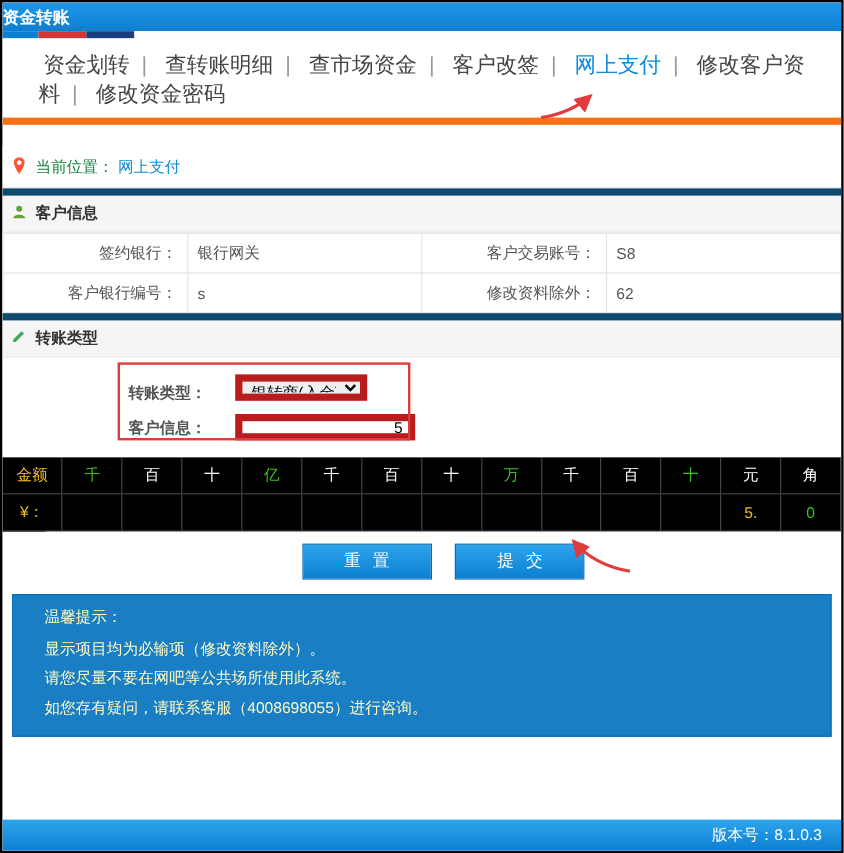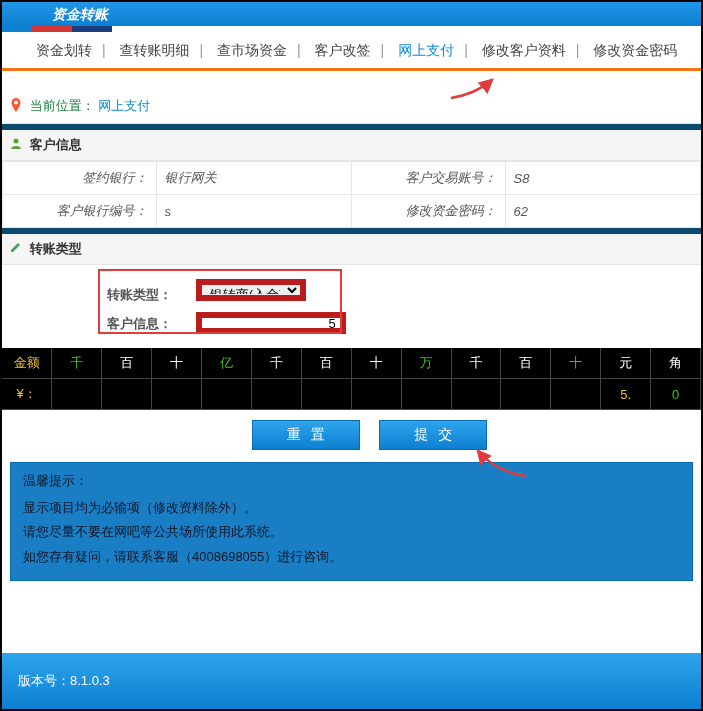--- a/index.html
+++ b/index.html
@@ -1,43 +1,43 @@
 <!DOCTYPE html>
 <html><head>
   <meta charset="utf-8">
   <style>
     * { margin: 0; padding: 0; box-sizing: border-box; }
     body { font-family: "Microsoft YaHei", SimSun, Arial, sans-serif; font-size: 13px; background: #fff; width: 703px; height: 711px; overflow: hidden; border: 2px solid #000; position: relative; }
     
-    .titlebar { background: linear-gradient(to bottom, #2196e6, #0d7fd1); color: #fff; height: 24px; line-height: 24px; padding-left: 50px; font-size: 14px; font-weight: bold; font-style: italic; }
+    .titlebar { background: linear-gradient(to bottom, #2196e6, #0d7fd1); color: #fff; height: 24px; line-height: 24px; font-size: 14px; font-weight: bold; }
     
     .color-strip { height: 6px; display: flex; }
     .color-strip .blue { background: #0d7fd1; flex: 0 0 30px; }
     .color-strip .red { background: #d43535; flex: 0 0 40px; }
     .color-strip .dblue { background: #1a3d7c; flex: 0 0 40px; }
     .color-strip .rest { background: #fefefe; flex: 1; }
     
-    .nav-tabs { padding: 10px 0 8px 30px; background: #fff; font-size: 14px; border-bottom: 3px solid #f97316; position: relative; }
+    .nav-tabs { padding: 10px 0 8px 30px; background: #fff; font-size: 18px; border-bottom: 6px solid #f97316; position: relative; }
     .nav-tabs span { color: #444; cursor: pointer; padding: 0 4px; }
     .nav-tabs span.active { color: #0d8bd9; }
     .nav-tabs .sep { color: #999; padding: 0 6px; }
     
     .arrow-nav { position: absolute; top: 74px; left: 444px; pointer-events: none; }
     .arrow-nav svg { width: 60px; height: 25px; }
     
     .location-bar { background: #fff; padding: 8px 8px; border-bottom: 1px solid #e5e5e5; margin-top: 18px; }
     .pin-icon { color: #ff5533; display: inline-block; margin-right: 4px; vertical-align: middle; }
     .location-label { color: #15803d; }
     .location-current { color: #0d8bd9; }
     
     .section-header { background: #f5f5f5; padding: 6px 8px; border-top: 6px solid #0c4a6e; border-bottom: 1px solid #e5e5e5; font-weight: bold; color: #333; }
     .section-header .icon { color: #5fa238; margin-right: 4px; }
     .section-header.input-sec .icon { color: #3ea85a; }
     
-    .info-table { width: 100%; border-collapse: collapse; background: #fff; font-style: italic; }
+    .info-table { width: 100%; border-collapse: collapse; background: #fff; }
     .info-table td { border: 1px solid #e5e5e5; padding: 7px 8px; color: #555; }
     .info-table td.label { text-align: right; width: 22%; }
     .info-table td.value { width: 28%; text-align: left; }
     
     .form-area { padding: 10px 0 10px 100px; background: #fff; position: relative; }
     .form-highlight { position: absolute; border: 2px solid #e23b3b; top: 4px; left: 96px; width: 244px; height: 65px; pointer-events: none; }
     .form-row { padding: 4px 0; }
     .form-row label { display: inline-block; width: 70px; text-align: right; color: #555; margin-right: 20px; font-weight: bold; }
     .form-row select, .form-row input { border: 6px solid #b91c1c; font-size: 13px; height: 22px; padding: 1px 4px; }
     .form-row select { width: 110px; }
@@ -52,24 +52,24 @@
     .digit-table .val td.rlabel { color: #f0c020; }
     .digit-table .val td.v5 { color: #f0c020; }
     .digit-table .val td.v0 { color: #3ec020; }
     
     .button-row { text-align: center; padding: 10px 0 12px; background: #fff; position: relative; margin-left: 36px; }
     .btn { display: inline-block; background: linear-gradient(to bottom, #2ea4ec, #0d7fd1); color: #fff; border: 1px solid #0a6bb5; padding: 5px 24px; font-size: 14px; cursor: pointer; margin: 0 8px; letter-spacing: 10px; text-indent: 10px; }
     
     .arrow-submit { position: absolute; top: 444px; left: 468px; pointer-events: none; }
     .arrow-submit svg { width: 60px; height: 35px; }
     
-    .tip-box { margin: 0 8px; border: 1px solid #0a6bb5; background: #1a7ec5; color: #0f172a; padding: 6px 12px 10px; line-height: 1.9; font-size: 13px; }
+    .tip-box { margin: 0 8px; border: 1px solid #0a6bb5; background: #1a7ec5; color: #fef9c3; padding: 6px 26px 10px; line-height: 1.9; font-size: 13px; }
     .tip-box .tip-title { font-weight: normal; margin-bottom: 2px; }
     
-    .footer { position: absolute; bottom: 0; left: 0; right: 0; background: linear-gradient(to bottom, #2ea4ec, #0d7fd1); color: #fff; padding: 19px 16px; font-size: 13px; }
+    .footer { position: absolute; bottom: 0; left: 0; right: 0; background: linear-gradient(to bottom, #2ea4ec, #0d7fd1); color: #fff; padding: 4px 16px; font-size: 13px; text-align: right; }
   </style>
 </head>
 <body>
 
 <div class="titlebar">资金转账</div>
 <div class="color-strip">
   <div class="blue"></div>
     <div class="red"></div>
     <div class="dblue"></div>
     <div class="rest"></div>
@@ -120,21 +120,21 @@
   <tbody>
       <tr>
     <td class="label">签约银行：</td>
     <td class="value">银行网关</td>
     <td class="label">客户交易账号：</td>
     <td class="value">S8</td>
   </tr>
   <tr>
     <td class="label">客户银行编号：</td>
     <td class="value">s</td>
-    <td class="label">修改资金密码：</td>
+    <td class="label">修改资料除外：</td>
     <td class="value">62</td>
   </tr>
 </tbody>
   </table>
 
 <div class="section-header input-sec">
   <span class="icon">
     <svg width="12" height="12" viewBox="0 0 12 12">
         <path d="M1 9 L8 2 L10 4 L3 11 L1 11 Z" fill="#3ea85a"></path>
       </svg>

